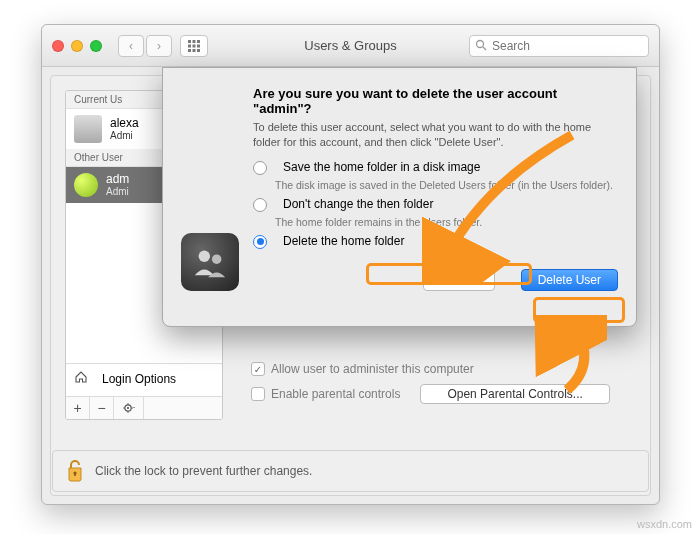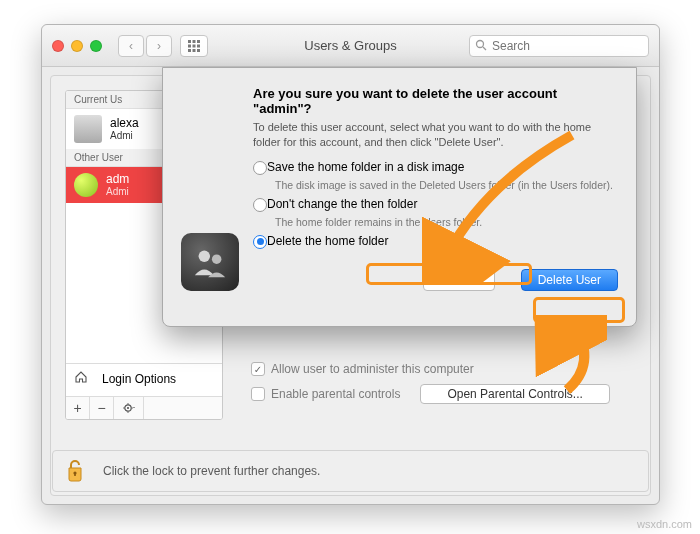--- a/index.html
+++ b/index.html
@@ -14,21 +14,21 @@
     .grid-btn { width: 28px; height: 22px; background: #fff; border: 1px solid #c7c7c7; border-radius: 4px; display:flex; align-items:center; justify-content:center; }
     .title-txt { position: absolute; left: 0; right: 0; text-align: center; font-size: 13px; color: #4a4a4a; pointer-events: none; }
     .search-wrap { margin-left: auto; position: relative; }
     .search { width: 180px; height: 22px; border: 1px solid #c9c9c9; border-radius: 4px; background: #fff; padding: 0 6px 0 22px; font-size: 12px; color: #888; }
     .search-ico { position: absolute; left: 6px; top: 4px; color: #9a9a9a; font-size: 12px; }
 
     .content { position: absolute; top: 50px; left: 8px; right: 8px; bottom: 8px; background: #efefef; border: 1px solid #d2d2d2; border-radius: 4px; }
     .sidebar { position: absolute; left: 14px; top: 14px; width: 158px; height: 330px; background: #fff; border: 1px solid #c9c9c9; border-radius: 3px; overflow: hidden; }
     .section-hdr { font-size: 10px; color: #6a6a6a; background: #f1f1f1; padding: 3px 8px; border-bottom: 1px solid #e0e0e0; }
     .user-row { display: flex; align-items: center; gap: 8px; padding: 6px 8px; }
-    .user-row.sel { background: #ef4444; color: #fff; }
+    .user-row.sel { background: #737373; color: #fff; }
     .av { width: 28px; height: 28px; border-radius: 3px; background: #ccc; flex-shrink: 0; }
     .av.wolf { background: linear-gradient(#ddd,#aaa); position: relative; }
     .av.green { background: radial-gradient(circle at 30% 30%, #e4ff6a, #8bc220); border-radius: 50%; width: 24px; height: 24px; }
     .av.guest { background: linear-gradient(#e8e8e8,#c8c8c8); border-radius: 50%; width: 24px; height: 24px; position:relative;}
     .av.guest::after{content:""; position:absolute; left:6px; top:4px; width:12px; height:12px; border-radius:50%; background:#f0f0f0; box-shadow:0 8px 0 2px #f0f0f0;}
     .uname { font-size: 12px; line-height: 1.1; }
     .urole { font-size: 10px; opacity: 0.8; }
     .login-opts { position: absolute; bottom: 26px; left: 0; right: 0; border-top: 1px solid #dcdcdc; padding: 6px 8px; display:flex; align-items:center; gap:14px; font-size:12px; }
     .home-ico { font-size: 14px; }
     .pm-row { position: absolute; bottom: 0; left: 0; right: 0; border-top: 1px solid #dcdcdc; display:flex; }
@@ -37,32 +37,32 @@
 
     .right-area { position: absolute; left: 186px; top: 14px; right: 14px; }
     .pw-btn { position: absolute; right: 0; top: 32px; padding: 2px 12px; background:#fff; border:1px solid #bcbcbc; border-radius:4px; font-size:12px; box-shadow:0 1px 0 rgba(0,0,0,0.05); }
 
     .checks { position: absolute; left: 200px; top: 286px; font-size: 12px; color: #7d7d7d; }
     .checks .row { display:flex; align-items:center; gap:6px; margin-bottom: 8px; }
     .chk { width:14px; height:14px; border:1px solid #b7b7b7; border-radius:3px; background:#fff; display:inline-flex; align-items:center; justify-content:center; font-size:10px; color:#666;}
     .chk.checked::after{content:"✓";}
     .openpc { padding: 2px 26px; background:#fff; border:1px solid #bcbcbc; border-radius:4px; font-size:12px; margin-left: 14px; color:#333;}
 
-    .lockbar { position: absolute; left: 10px; right: 10px; bottom: 12px; height: 42px; background:#efefef; border:1px solid #d2d2d2; border-radius:4px; display:flex; align-items:center; gap:18px; padding:0 12px; font-size:12px; color:#5a5a5a; }
+    .lockbar { position: absolute; left: 10px; right: 10px; bottom: 12px; height: 42px; background:#efefef; border:1px solid #d2d2d2; border-radius:4px; display:flex; align-items:center; gap:10px; padding:0 12px; font-size:12px; color:#5a5a5a; }
     .lock-ico { width: 20px; height: 24px; }
 
     
     .sheet { position:absolute; left: 120px; top: 42px; width: 475px; height: 260px; background:#ececec; border:1px solid #a9a9a9; border-radius: 0 0 8px 8px; box-shadow: 0 12px 30px rgba(0,0,0,0.35); padding: 18px 18px 14px 18px; }
     .sheet-row { display:flex; gap: 14px; align-items: flex-end; }
     .s-icon { width: 58px; height: 58px; flex-shrink:0; background: radial-gradient(circle at 35% 30%, #666, #222); border-radius: 10px; position:relative; display:flex; align-items:center; justify-content:center;}
     .s-icon svg { width:38px; height:38px; }
     .s-msg { font-size: 12px; }
     .s-title { font-weight: bold; font-size: 13px; margin-bottom: 4px; }
     .s-sub { color:#555; font-size: 11px; line-height:1.35; margin-bottom: 10px; }
-    .opt { display:flex; align-items:flex-start; gap:0; margin-bottom: 4px; }
+    .opt { display:flex; align-items:flex-start; gap:16px; margin-bottom: 4px; }
     .radio { width:14px; height:14px; border:1px solid #9a9a9a; border-radius:50%; background:#fff; flex-shrink:0; margin-top:1px; position:relative;}
     .radio.on { border-color:#1f7cf0;}
     .radio.on::after { content:""; position:absolute; left:2.5px; top:2.5px; width:7px; height:7px; background:#1f7cf0; border-radius:50%; }
     .opt-lbl { font-size:12px; }
     .opt-sub { font-size:10.5px; color:#777; margin: 0 0 6px 22px; }
     .btn-row { display:flex; justify-content:flex-end; gap:26px; margin-top: 20px; }
     .btn { padding: 3px 16px; font-size:12px; border-radius:4px; border:1px solid #bcbcbc; background:#fff; }
     .btn.primary { background: linear-gradient(#5aa9ff,#1f7cf0); color:#fff; border-color:#1768d4; }
 
     .hl { position:absolute; border: 3px solid #f7931e; border-radius: 5px; pointer-events:none; }

